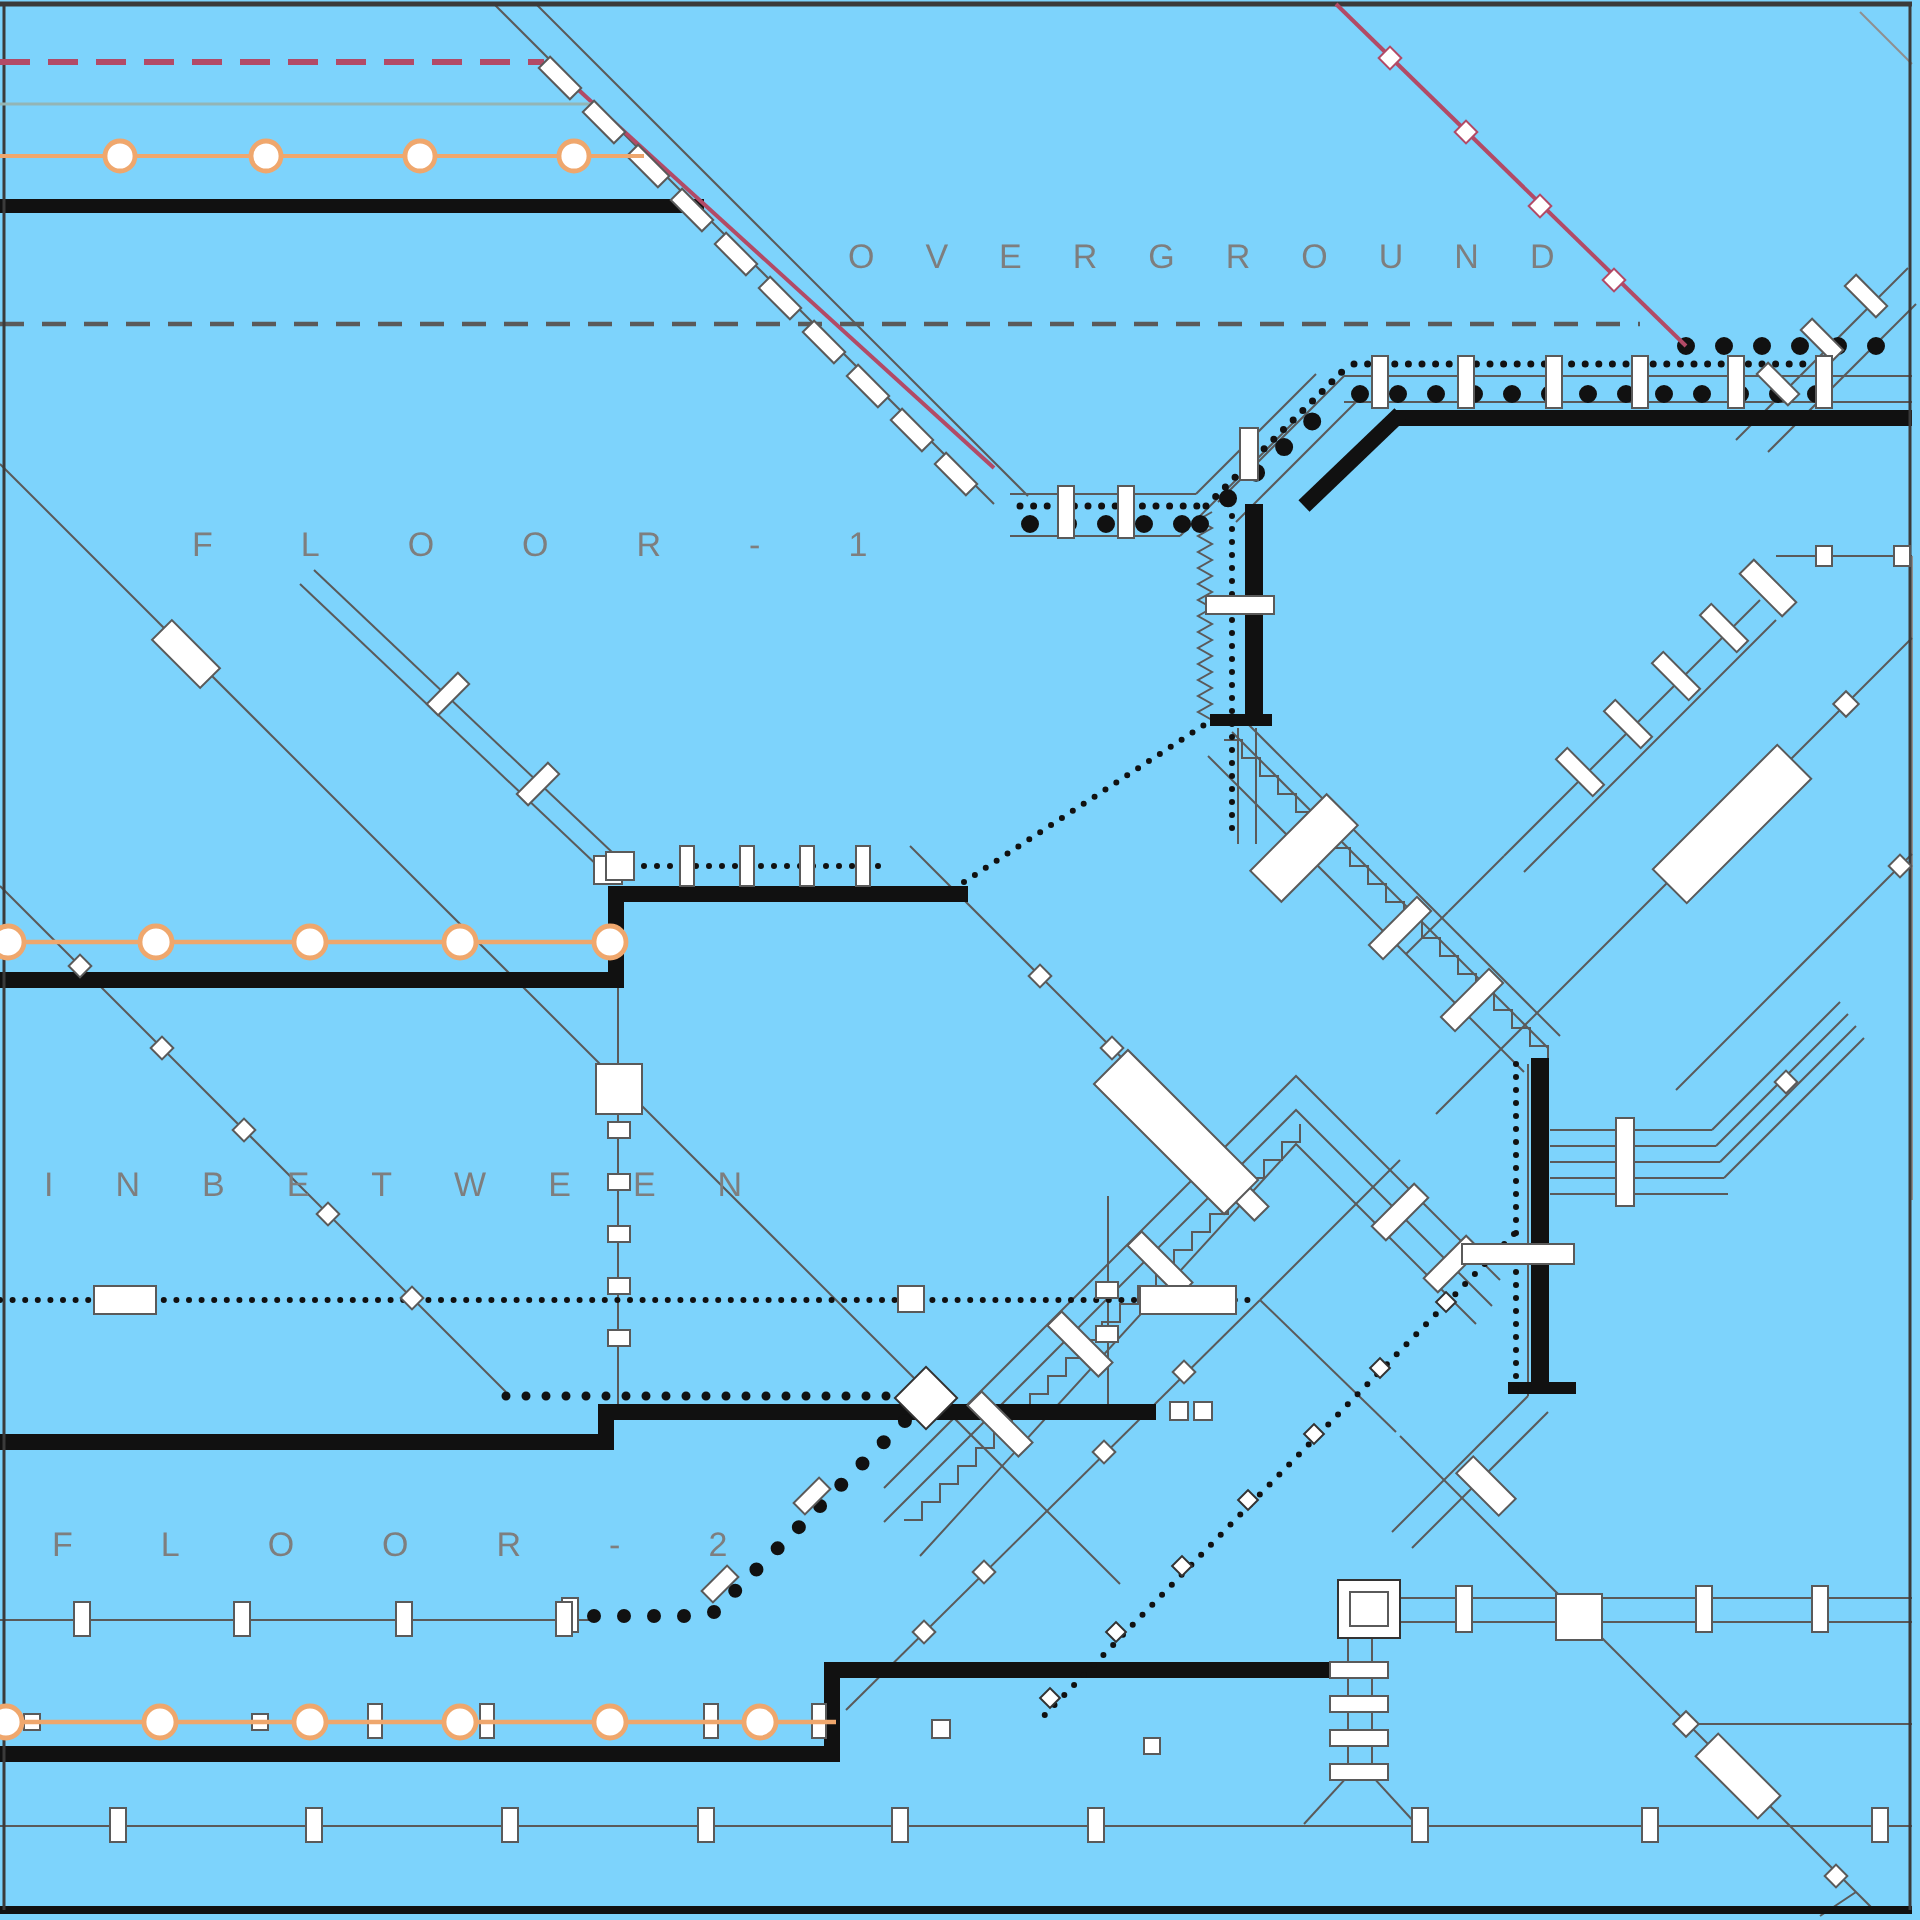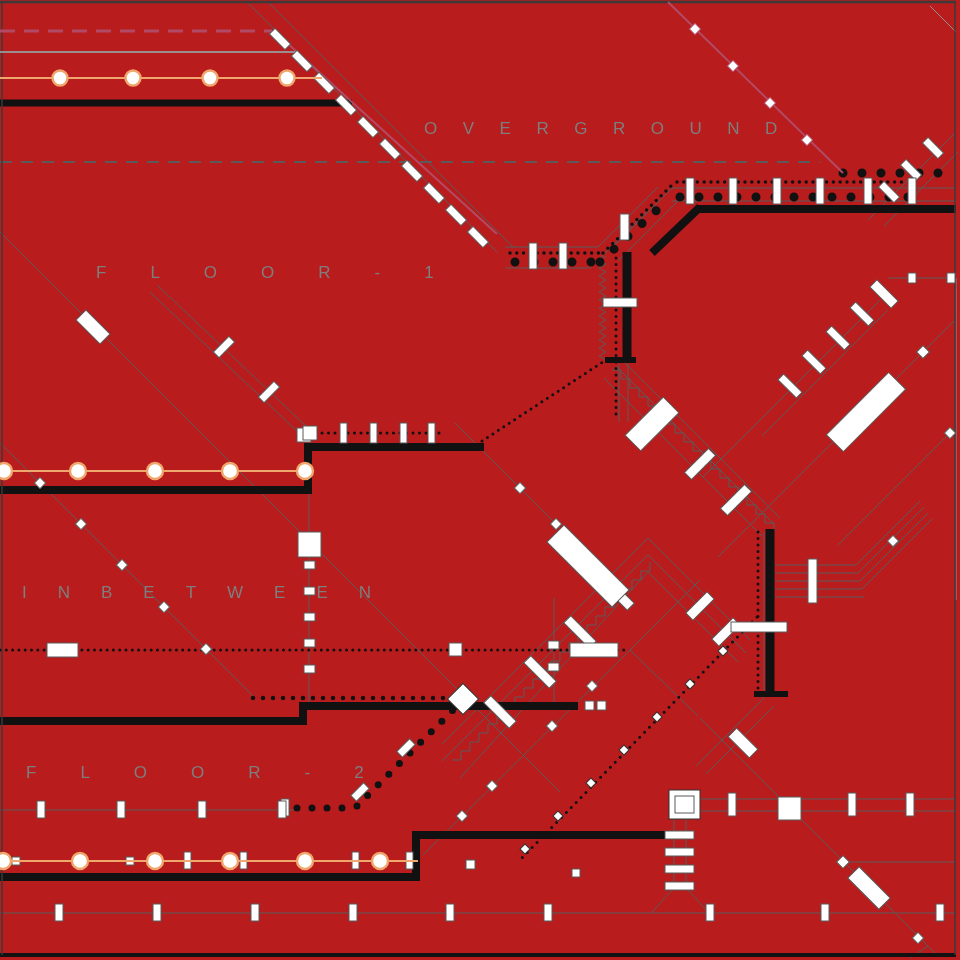--- a/index.html
+++ b/index.html
@@ -1,16 +1,16 @@
 <!DOCTYPE html>
 <html><head>
 <meta charset="utf-8">
 <style>
   html,body{margin:0;padding:0;background:#ffffff;}
-  .canvas{width:960px;height:960px;position:relative;background:#b91c1c;overflow:hidden;}
+  .canvas{width:960px;height:960px;position:relative;background:#7dd3fc;overflow:hidden;}
   svg{display:block;}
   text{font-family:"Liberation Sans","DejaVu Sans",sans-serif;}
 </style>
 </head>
 <body>
 
 <div class="canvas">
   <svg id="drawing" width="960" height="960" viewBox="0 0 960 960" xmlns="http://www.w3.org/2000/svg">
       <line x1="0" y1="162" x2="820" y2="162" stroke="#5a5a5a" stroke-width="2.2" stroke-dasharray="12 9"></line>
       <line x1="0" y1="232" x2="560" y2="792" stroke="#5a5a5a" stroke-width="1"></line>

